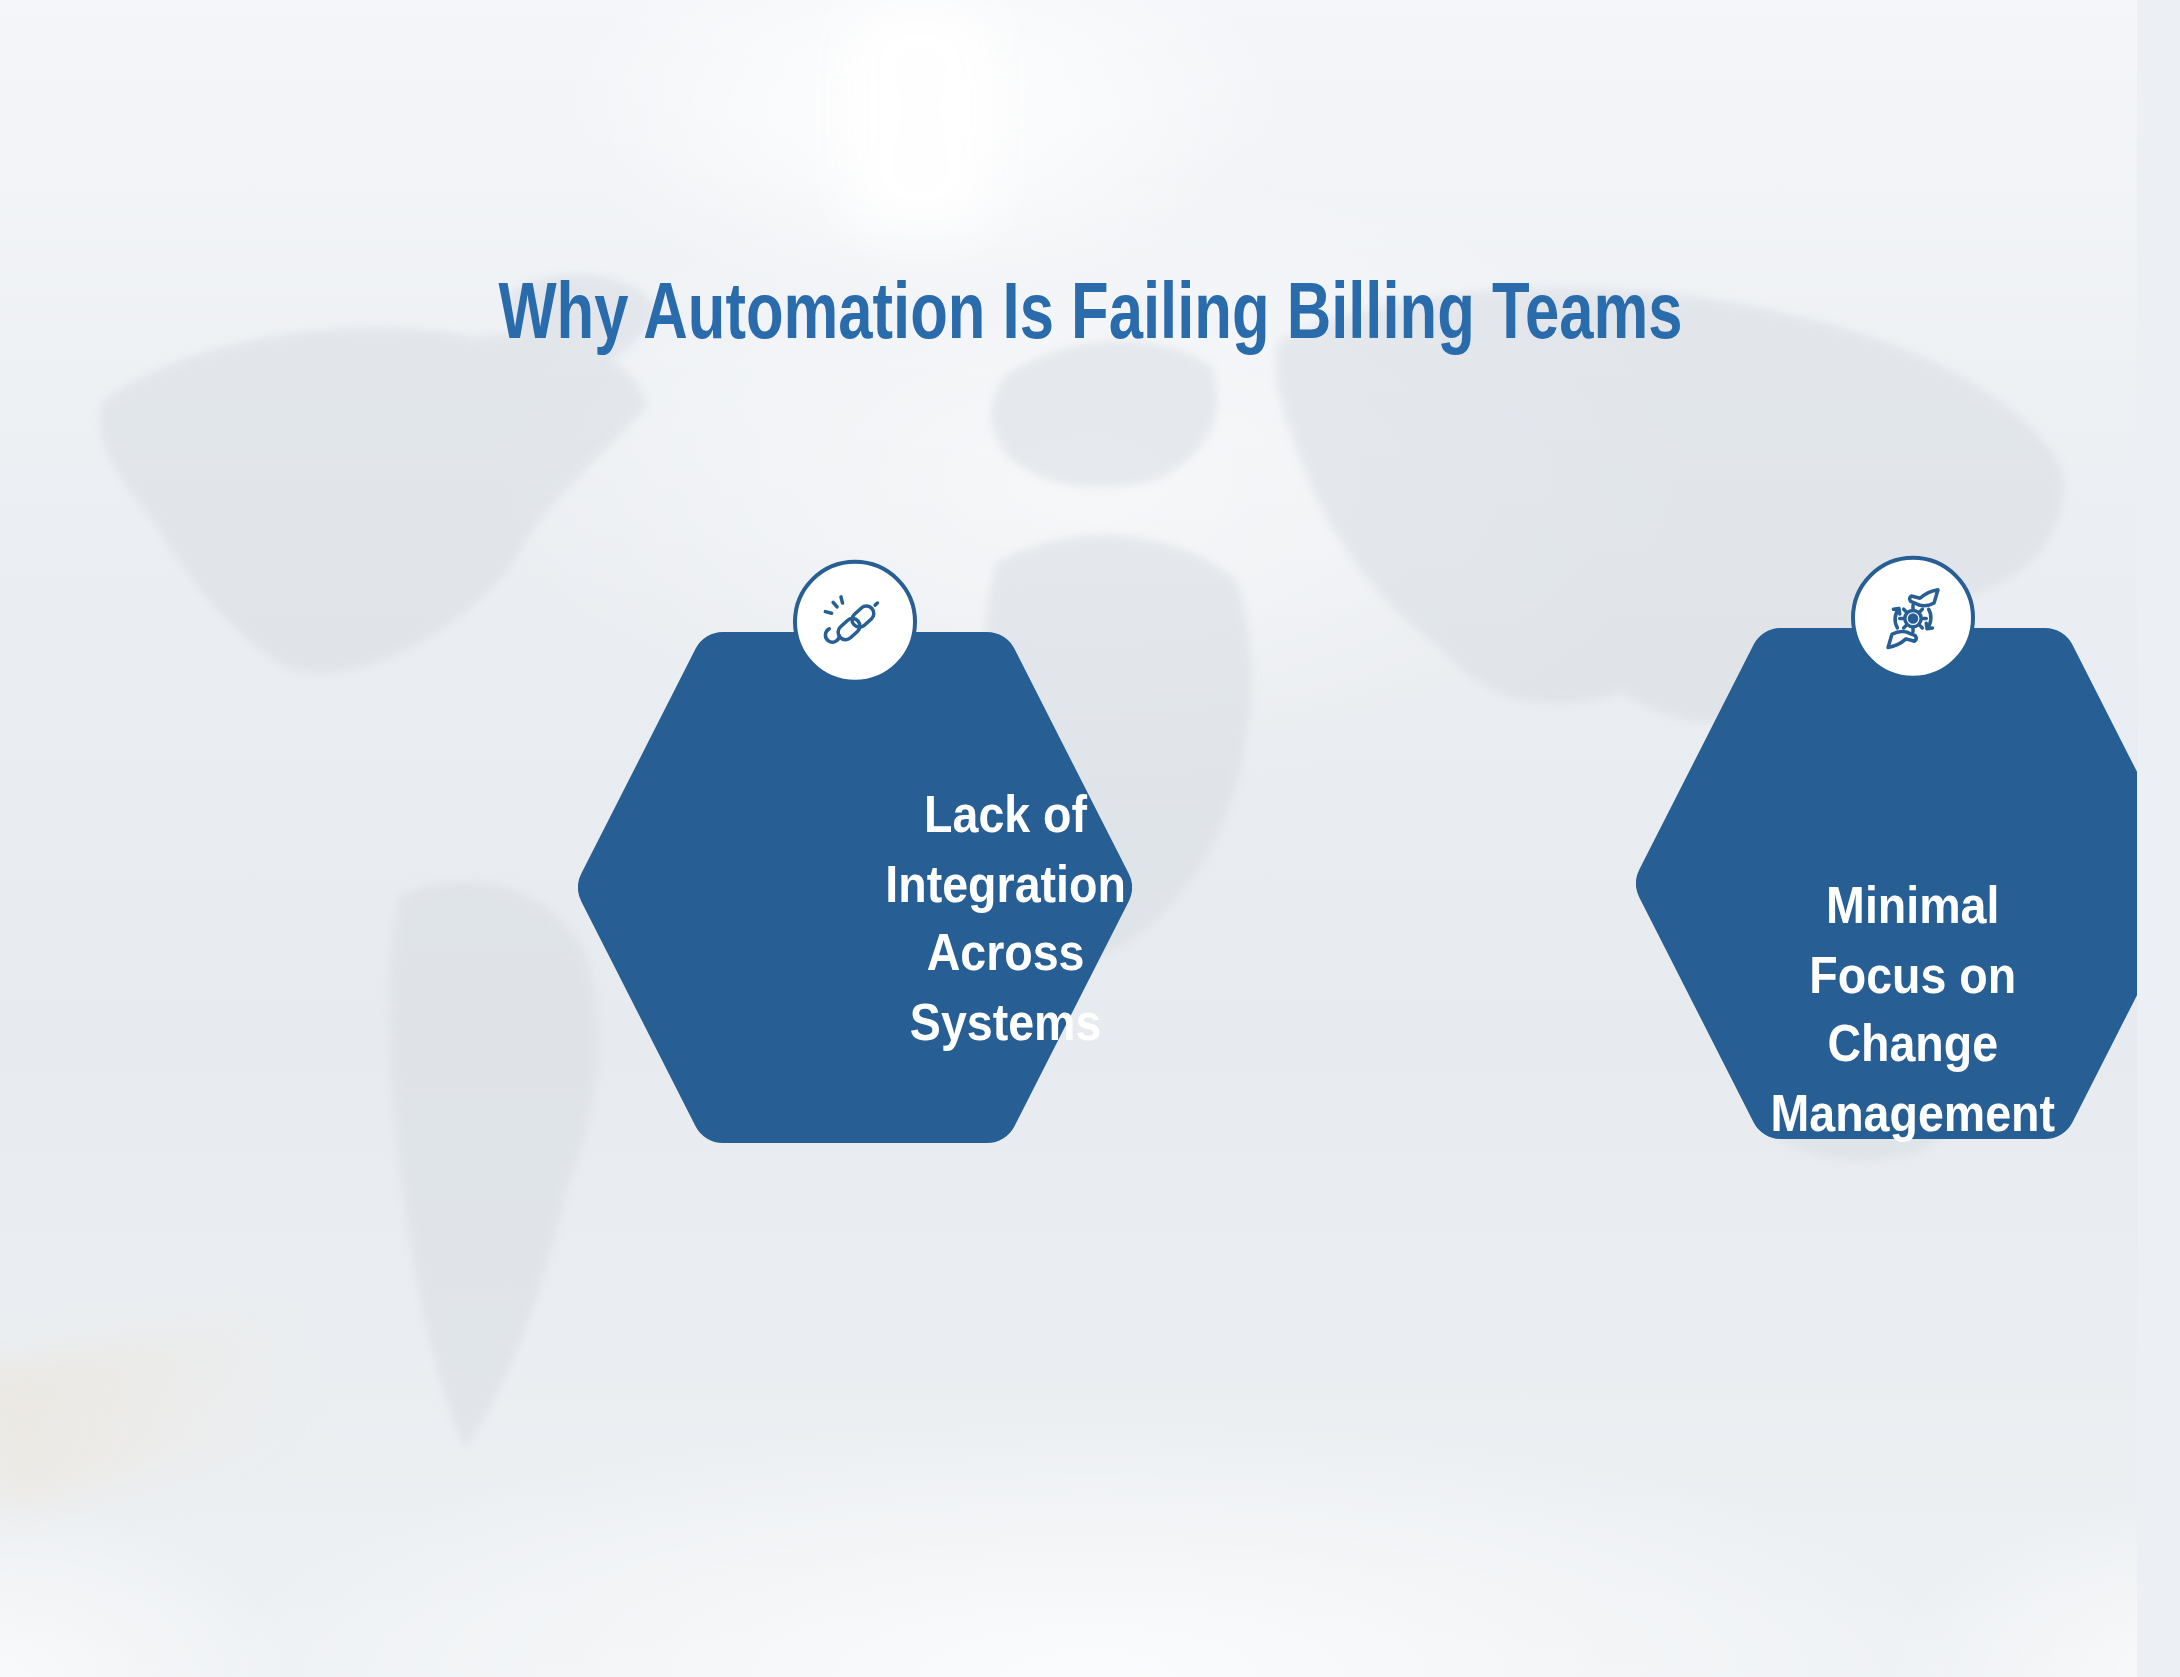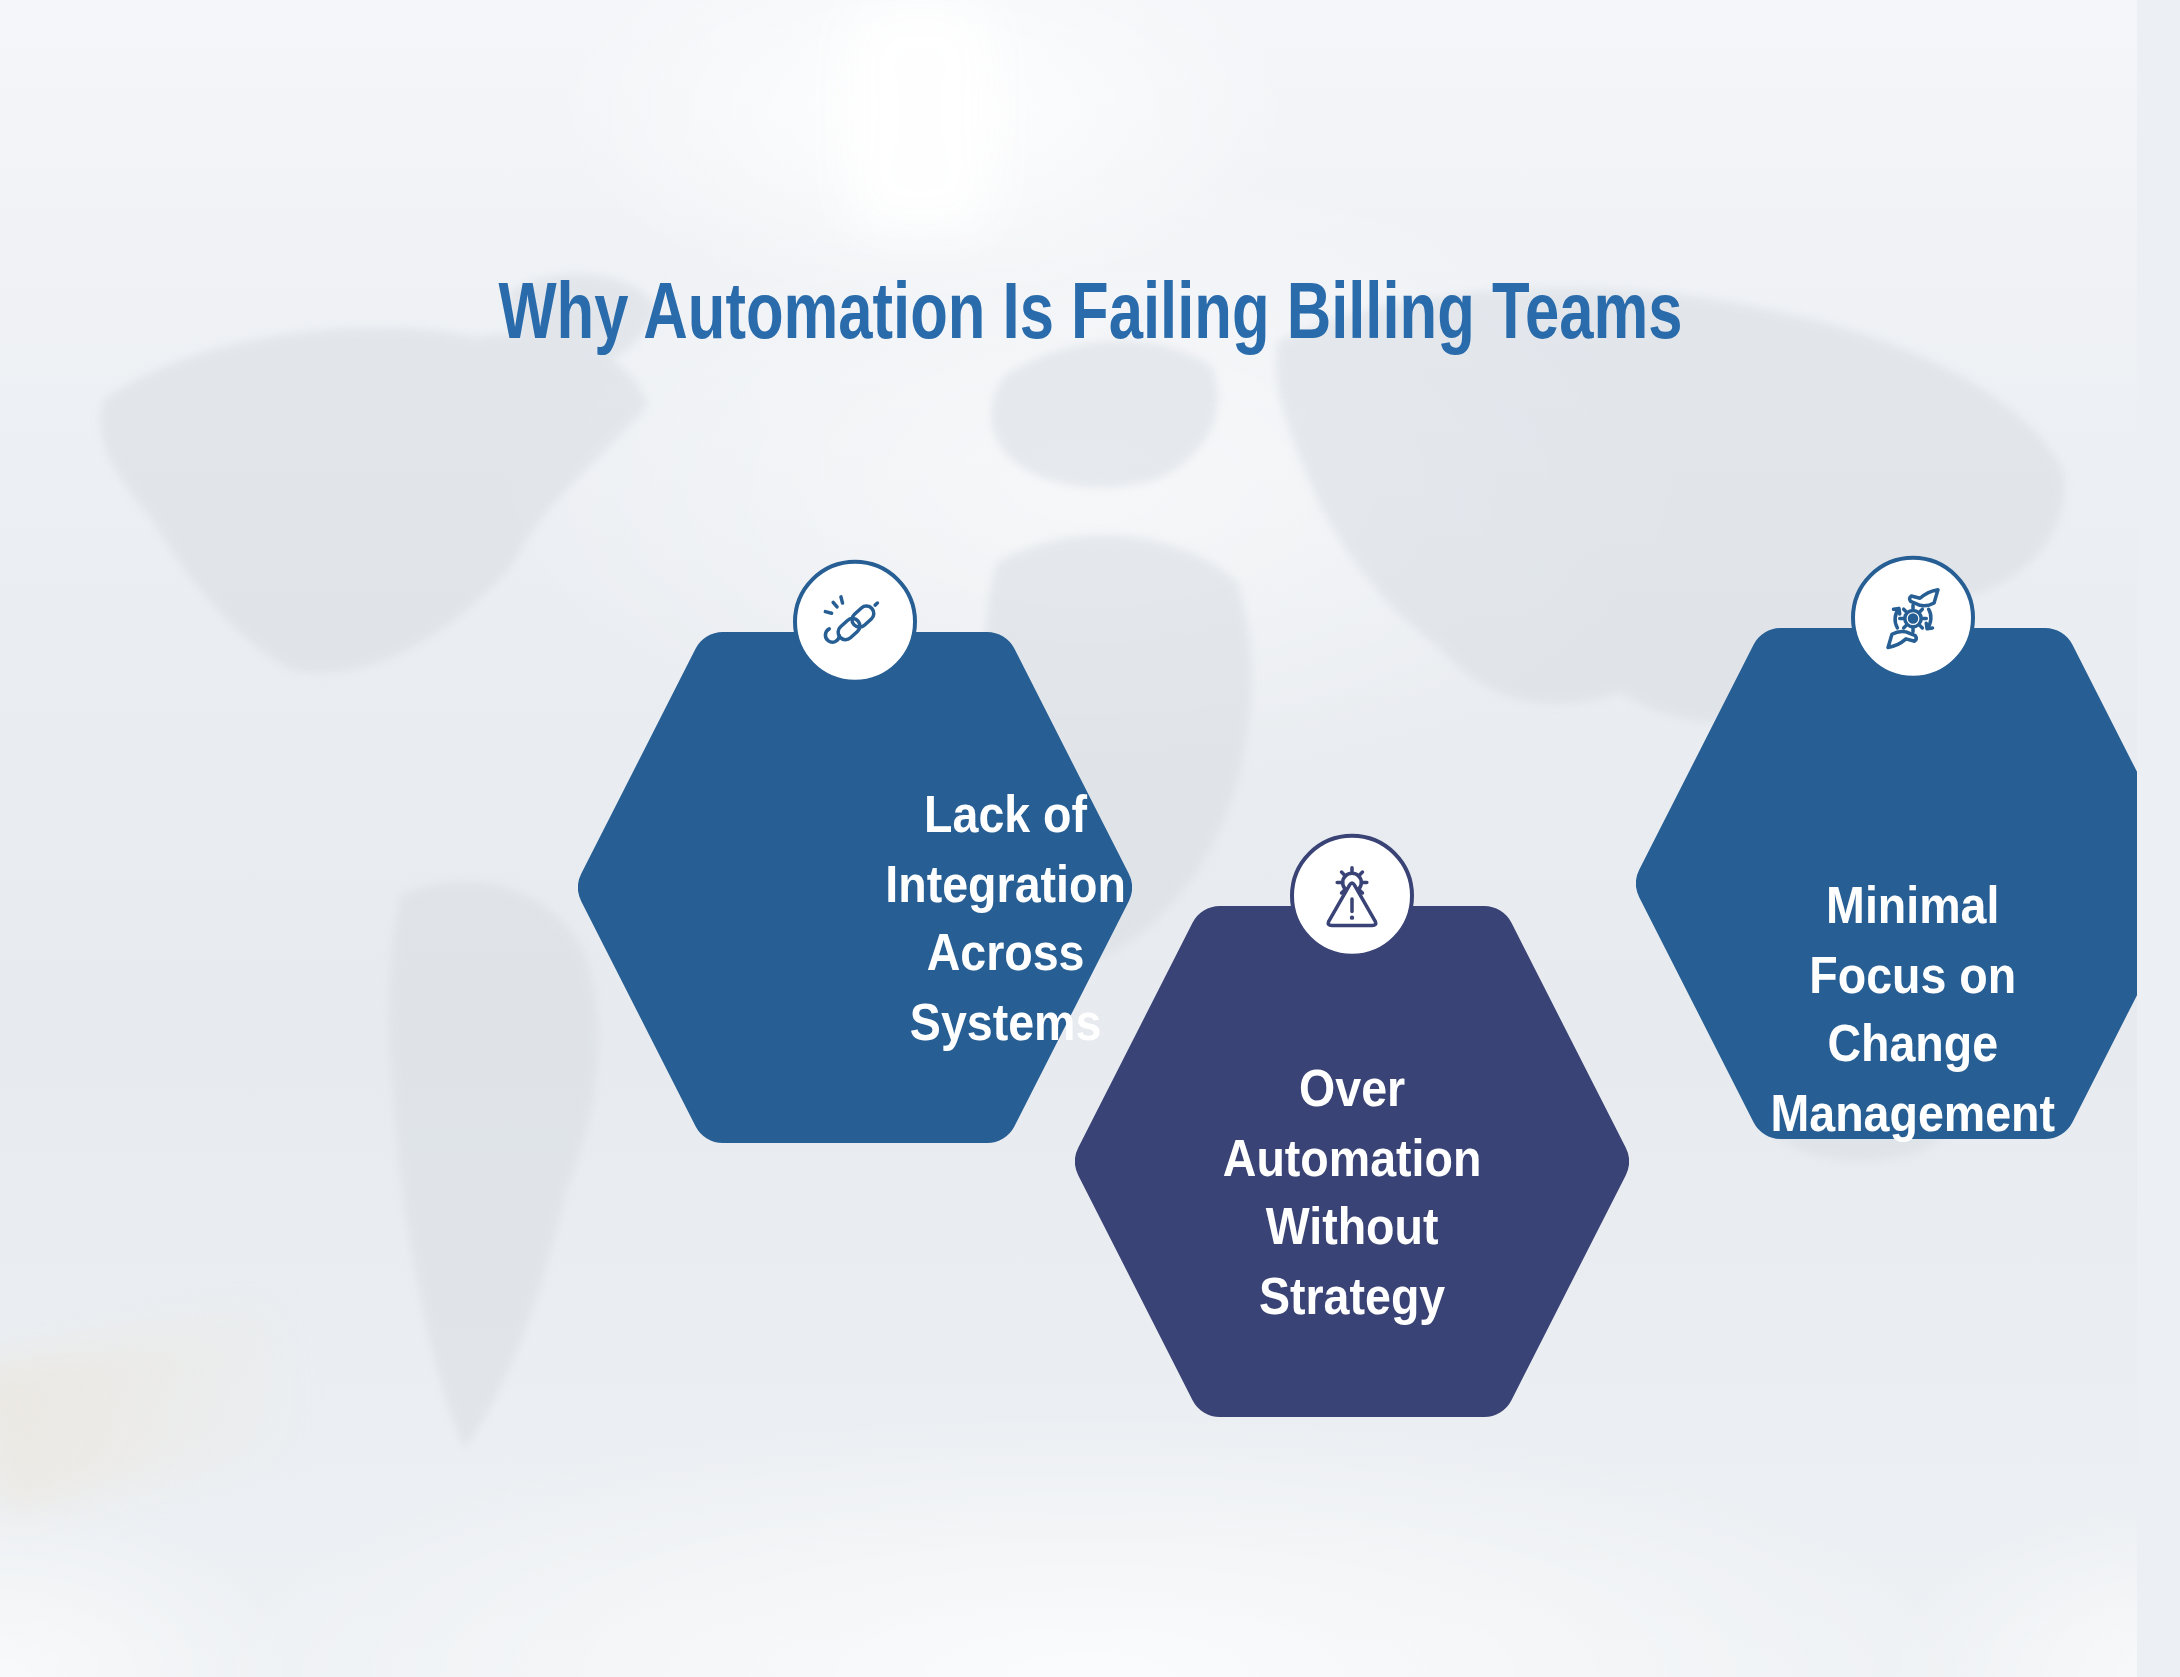--- a/index.html
+++ b/index.html
@@ -107,38 +107,20 @@
         <path d="M30,68 A9,9 0 1 1 17,59"></path>
         <path d="M27,31 L22,25 M34,26 L32,18 M20,39 L12,37"></path>
       </svg>
     </div>
     <div class="label">Lack of
 Integration
 Across
 Systems</div>
   </section>
 
-  <section class="card card-3 navy">
-    <svg class="hexbg" viewBox="0 0 650 600" preserveAspectRatio="none">
-      <polygon points="170,36 480,36 614,300 480,564 170,564 36,300"></polygon>
-    </svg>
-    <div class="badge">
-      <svg class="icon" viewBox="0 0 100 100">
-        <circle cx="50" cy="33" r="12"></circle>
-        <path d="M62,33 L69,33 M58.5,24.5 L63.4,19.6 M50,21 L50,14 M41.5,24.5 L36.6,19.6 M38,33 L31,33 M41.5,41.5 L36.6,46.4 M50,45 L50,52 M58.5,41.5 L63.4,46.4"></path>
-        <path class="fillwhite" d="M47,36 Q50,31 53,36 L80,83 Q82,88 76,88 L24,88 Q18,88 20,83 Z"></path>
-        <path d="M50,54 L50,70"></path>
-        <circle class="dot" cx="50" cy="78" r="2.8"></circle>
-      </svg>
-    </div>
-    <div class="label">Over
-Automation
-Without
-Strategy</div>
-  </section>
 
   <section class="card card-4 steel">
     <svg class="hexbg" viewBox="0 0 650 600" preserveAspectRatio="none">
       <polygon points="170,36 480,36 614,300 480,564 170,564 36,300"></polygon>
     </svg>
     <div class="badge">
       <svg class="icon" viewBox="0 0 100 100">
         <circle cx="50" cy="51" r="10.5"></circle>
         <path d="M62,51 L67,51 M58.4,42.6 L62,39 M50,39 L50,34 M41.6,42.6 L38,39 M38,51 L33,51 M41.6,59.4 L38,63 M50,63 L50,68 M58.4,59.4 L62,63"></path>
         <circle cx="50" cy="51" r="4.5"></circle>

